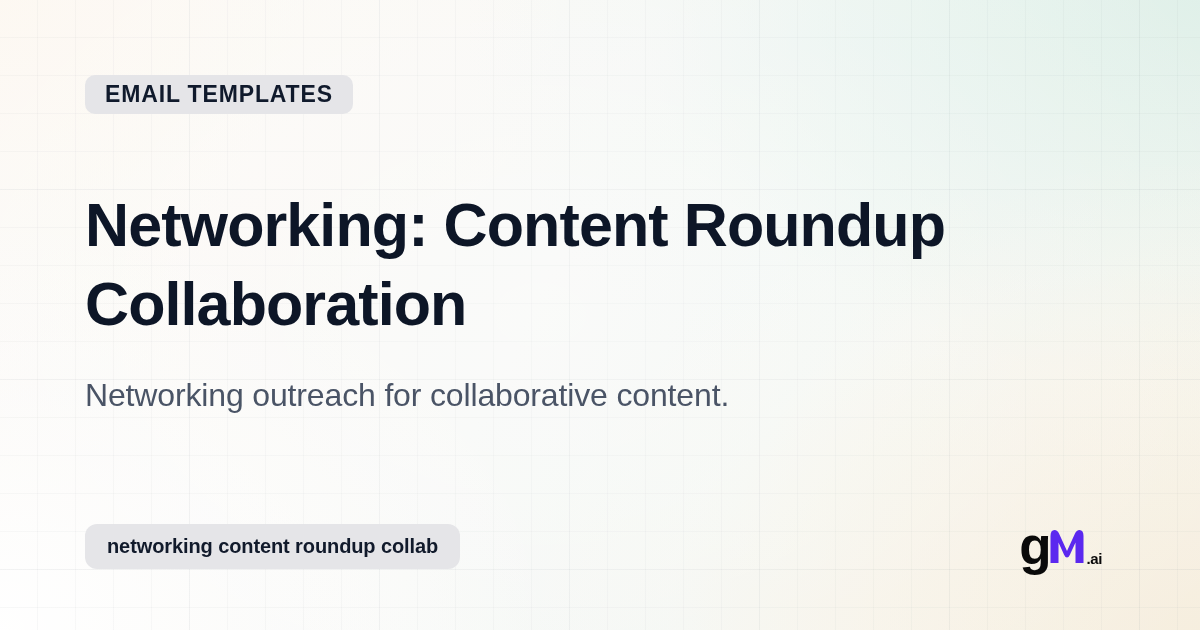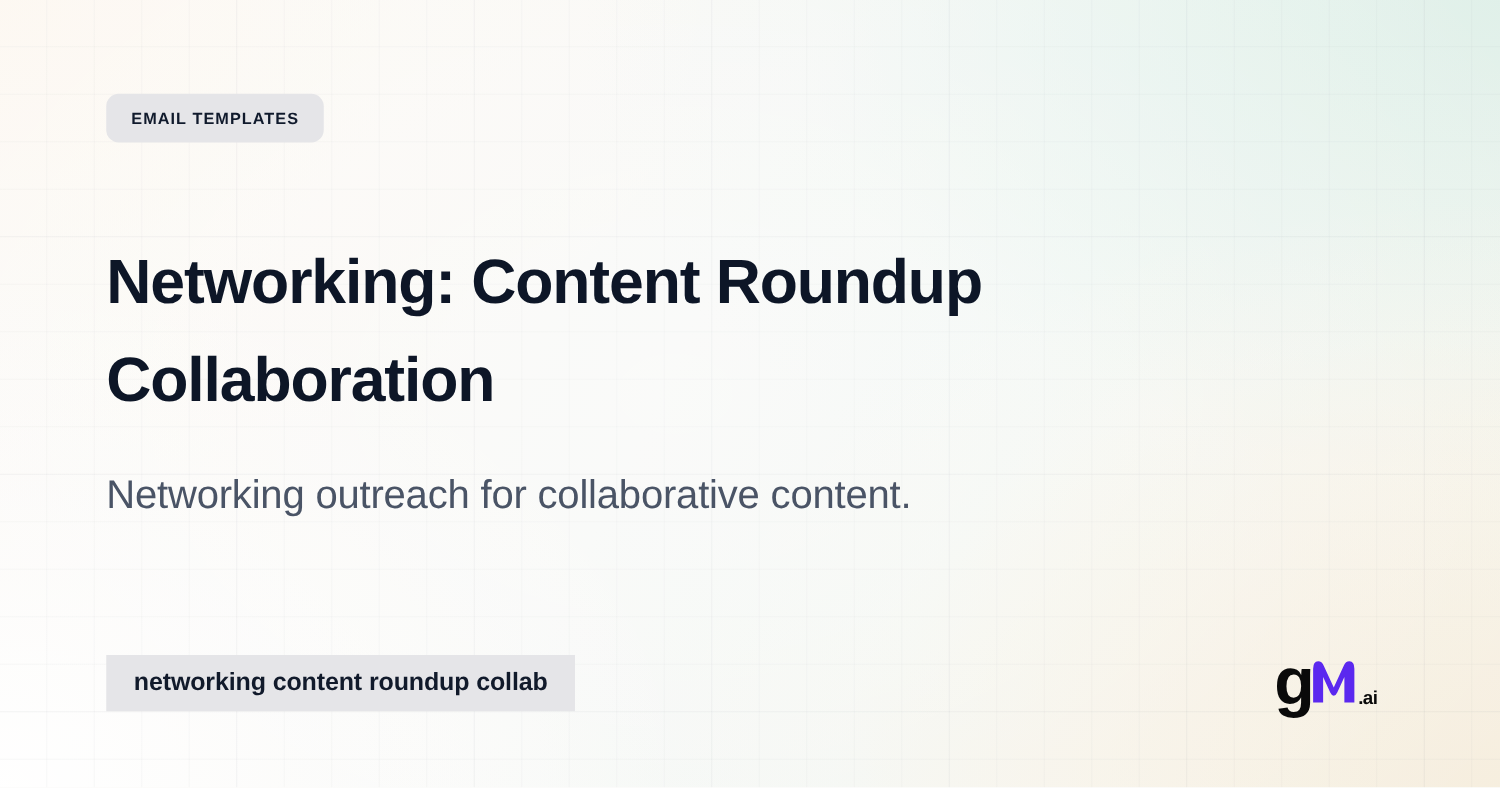--- a/index.html
+++ b/index.html
@@ -115,33 +115,33 @@
     position:absolute;
     left:85px;
     top:75px;
     height:39px;
     display:inline-flex;
     align-items:center;
     padding:0 20px;
     background:#e5e5e8;
     border-radius:10px;
     color:#101a2c;
-    font-size:13px;
+    font-size:23px;
     font-weight:bold;
     letter-spacing:0.85px;
     white-space:nowrap;
   }
 
   .headline {
     position:absolute;
     left:85px;
     top:186px;
     width:950px;
     color:#0d1627;
-    font-size:50px;
+    font-size:61px;
     font-weight:bold;
     line-height:79px;
     letter-spacing:-0.9px;
   }
 
   .subtitle {
     position:absolute;
     left:85px;
     top:377px;
     width:900px;
@@ -154,21 +154,21 @@
 
   .slug-pill {
     position:absolute;
     left:85px;
     top:524px;
     height:45px;
     display:inline-flex;
     align-items:center;
     padding:0 22px;
     background:#e5e5e8;
-    border-radius:0;
+    border-radius:12px;
     color:#111a2b;
     font-size:20px;
     font-weight:bold;
     letter-spacing:-0.1px;
     white-space:nowrap;
   }
 
   
   .logo {
     position:absolute;

